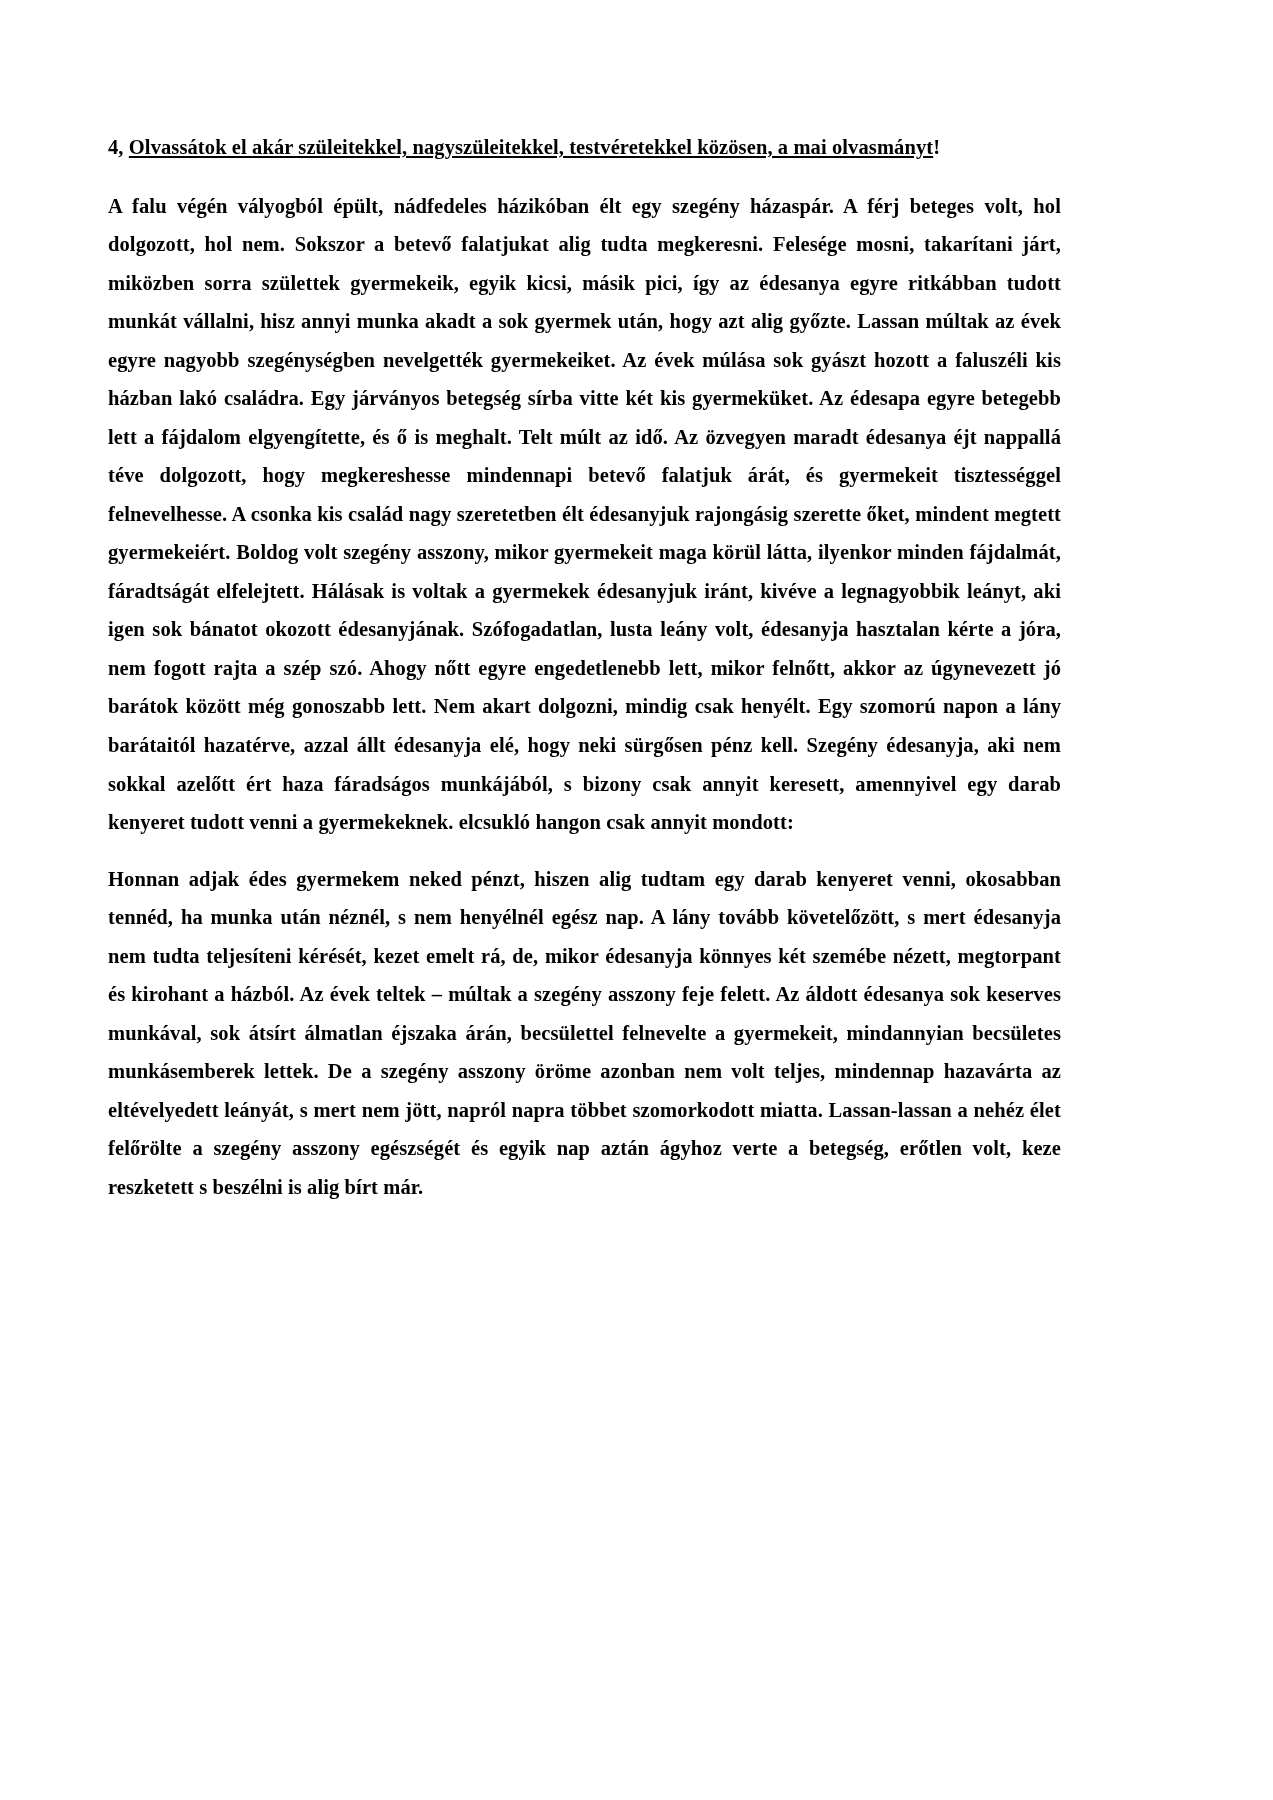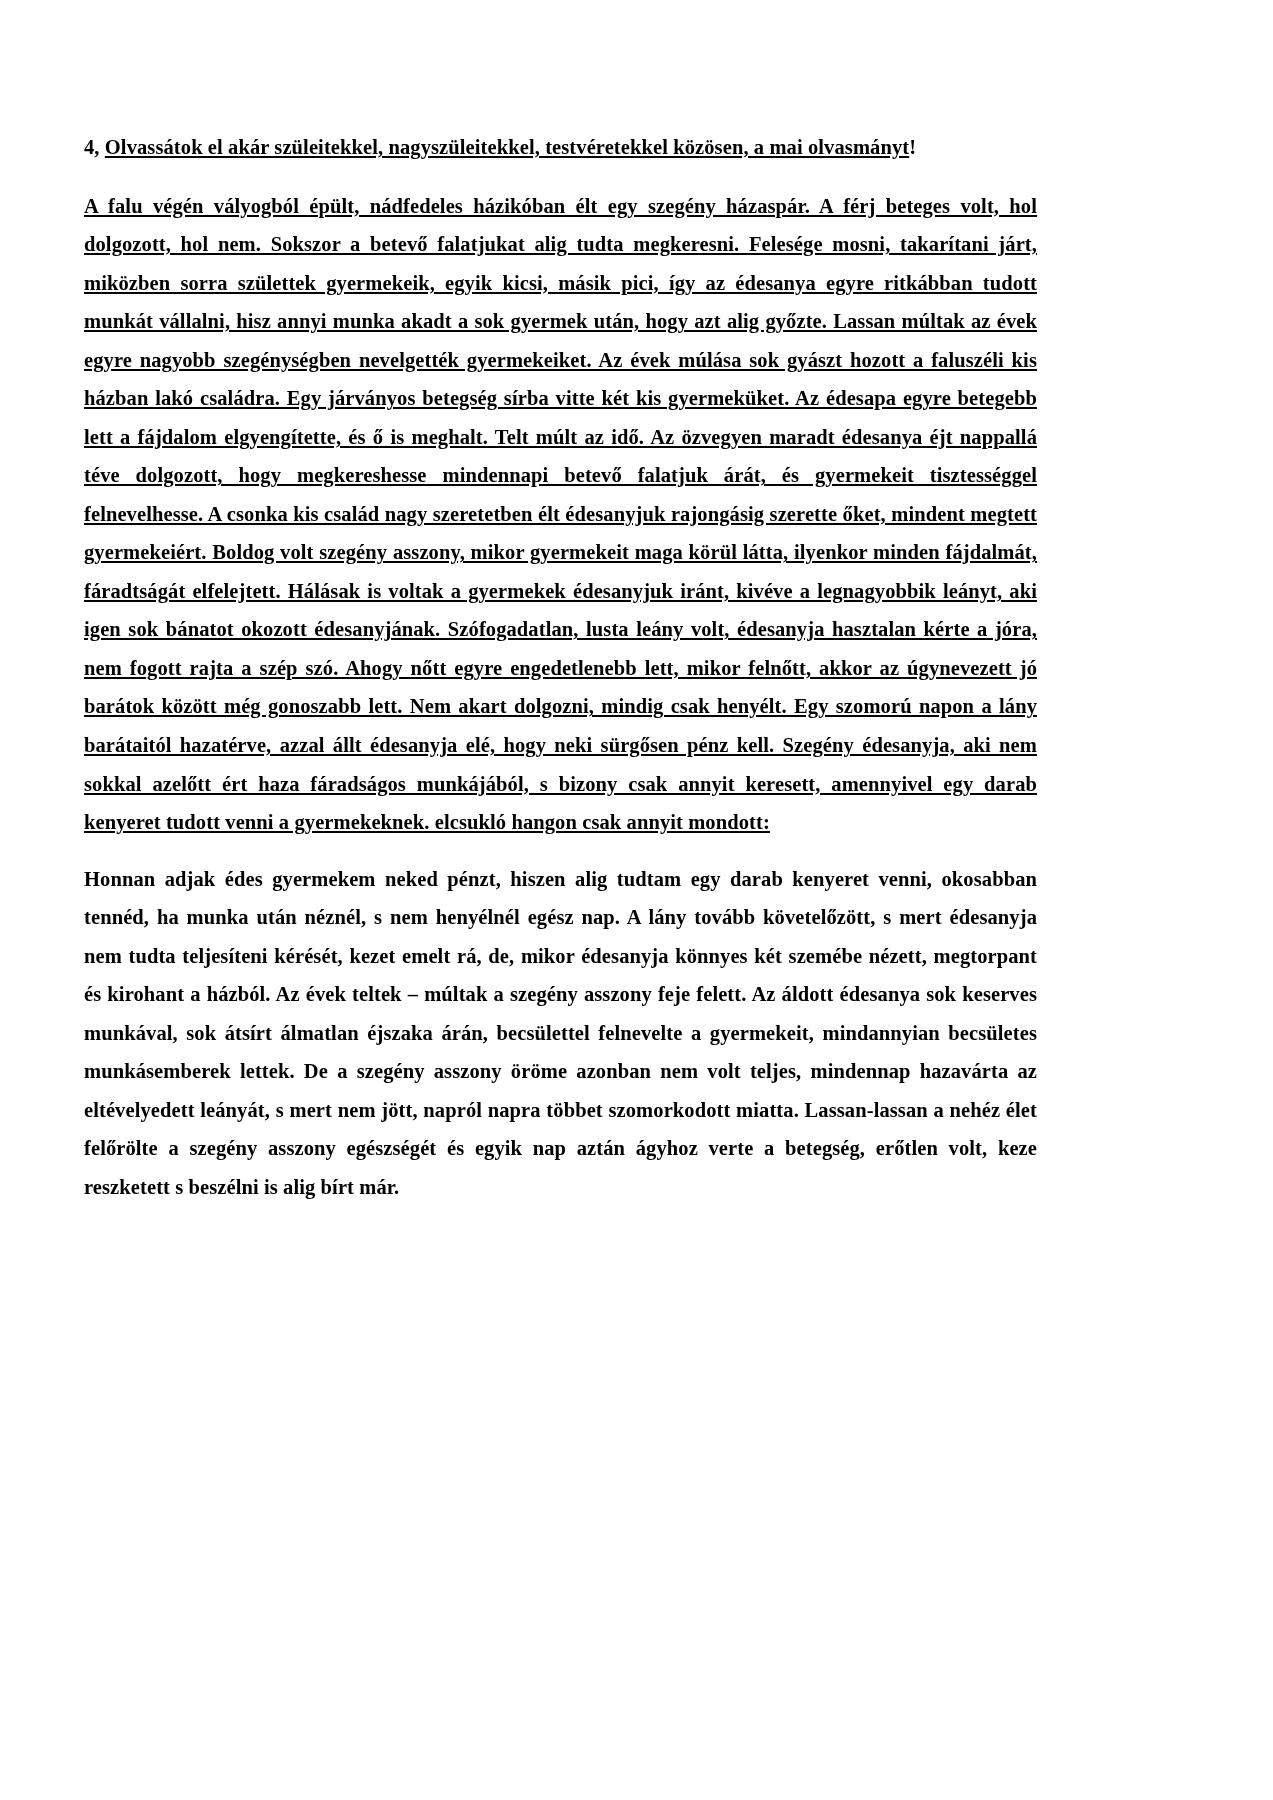--- a/index.html
+++ b/index.html
@@ -12,21 +12,21 @@
     height: 1800px;
     font-family: "Liberation Serif", serif;
     color: #000000;
   }
   .page {
     position: relative;
     width: 1273px;
     height: 1800px;
     background: #ffffff;
     box-sizing: border-box;
-    padding: 128px 160px 60px 84px;
+    padding: 128px 160px 60px 108px;
   }
   .doc-body {
     width: 953px;
   }
   p {
     margin: 0 0 17px 0;
     font-size: 20.5px;
     line-height: 1.88;
     font-weight: bold;
     text-align: justify;
@@ -43,21 +43,20 @@
   .heading .underlined {
     text-decoration: underline;
     font-weight: bold;
   }
   .heading .tail {
     font-weight: bold;
     text-decoration: none;
   }
   .para-2 {
     margin-bottom: 18px;
-    text-decoration: underline;
   }
   .para-3 {
     margin-bottom: 0;
   }
 </style>
 </head>
 <body>
 
 <div class="page">
   <div class="doc-body">

